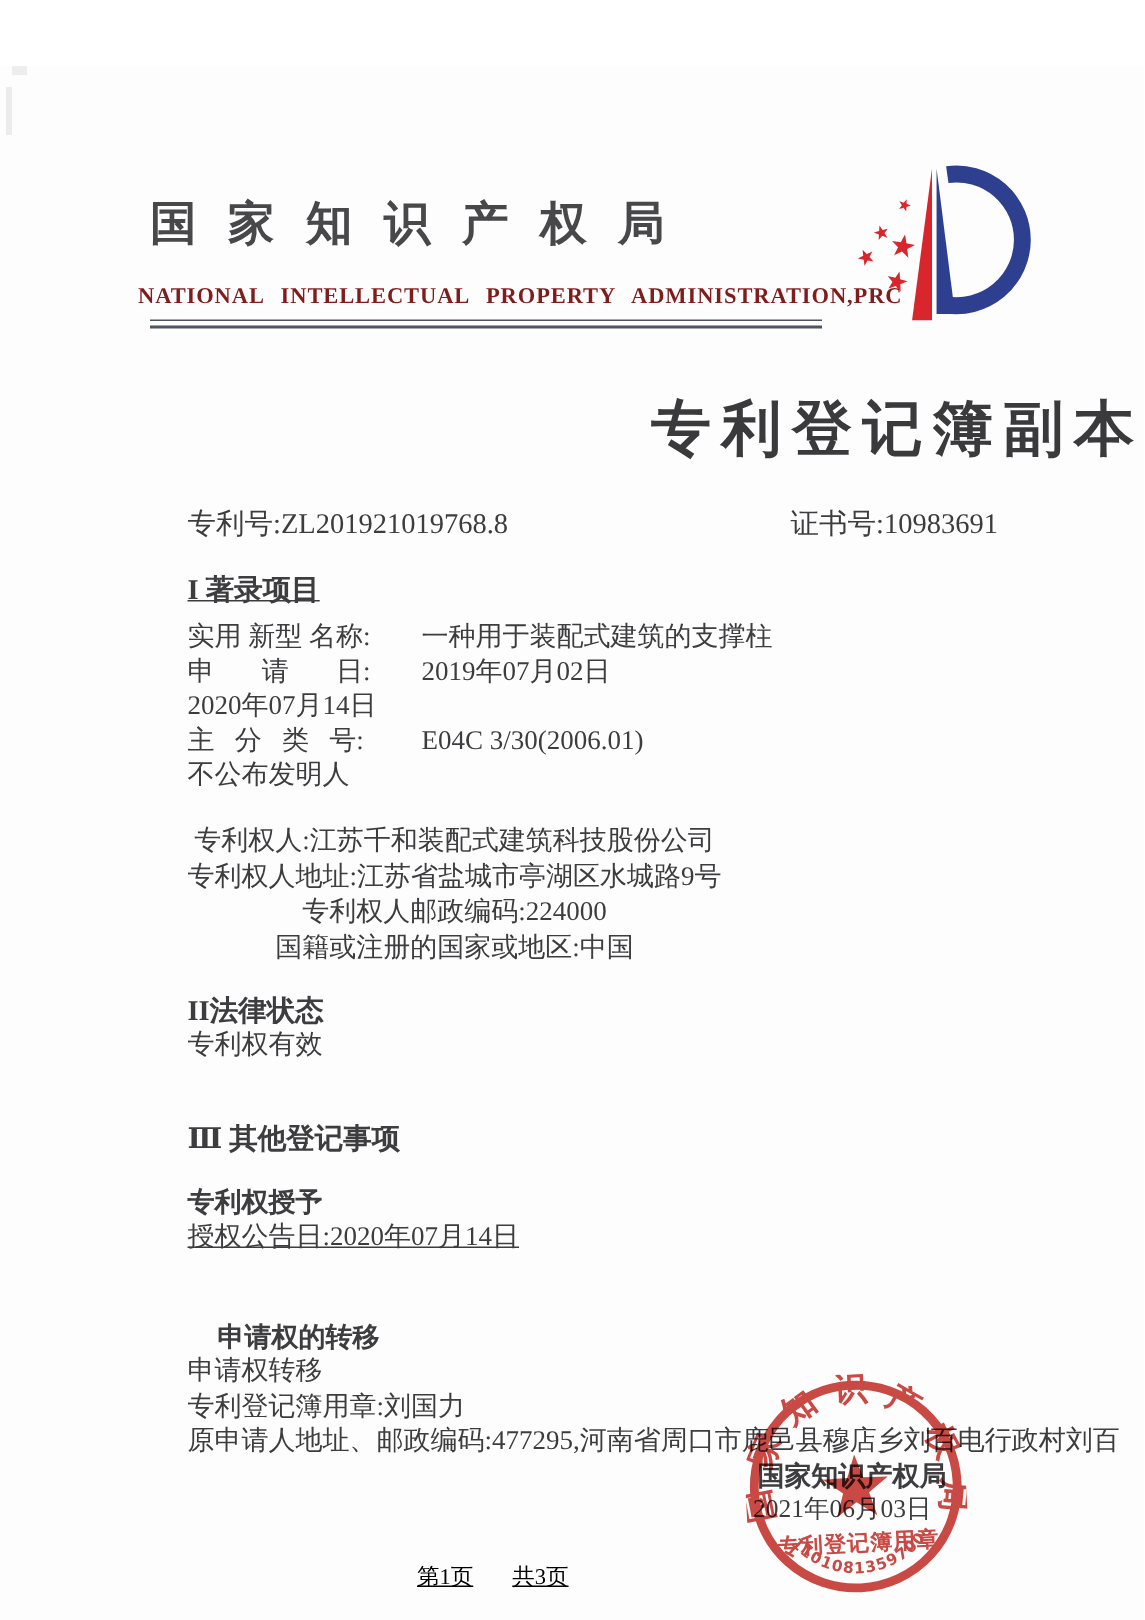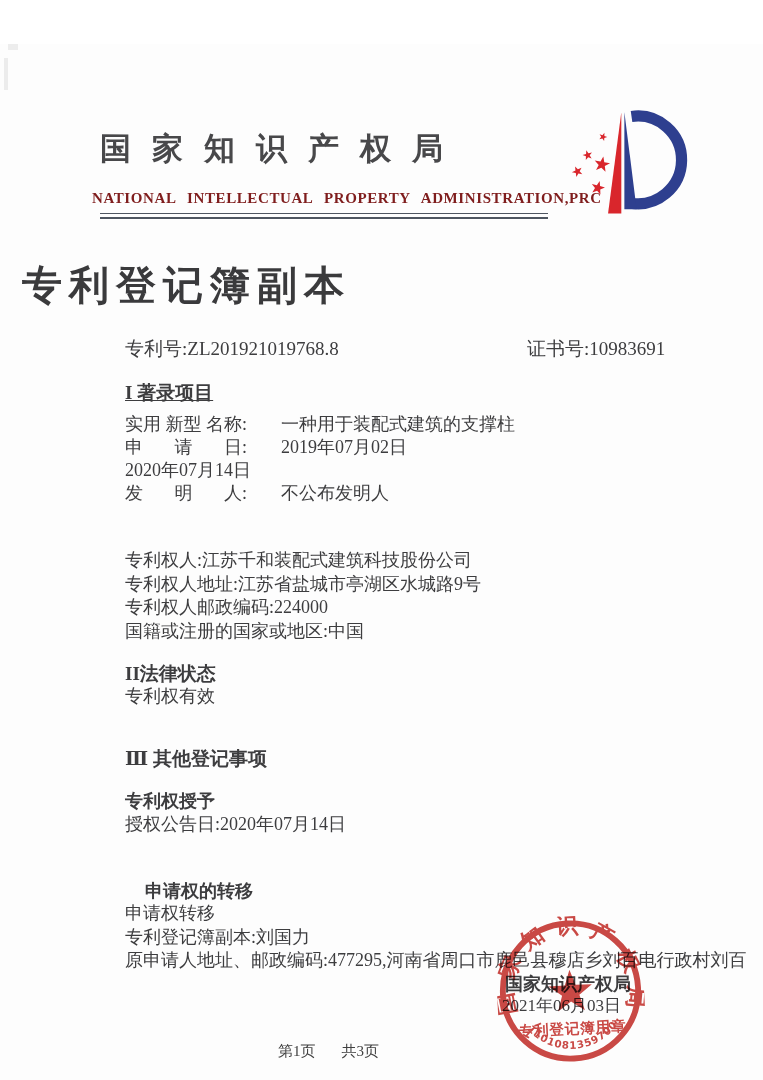--- a/index.html
+++ b/index.html
@@ -9,40 +9,40 @@
     font-family:"Liberation Serif","DejaVu Serif",serif;
     margin-top:44px;
   }
   .abs{position:absolute;}
   
   .hdr-cn{top:84px;left:100px;font-size:31px;font-weight:700;letter-spacing:21px;color:#48484a;white-space:nowrap;}
   .hdr-en{top:146px;left:92px;font-size:15px;font-weight:600;letter-spacing:0.6px;word-spacing:7px;color:#7f1d1d;white-space:nowrap;}
   .hdr-rule{top:169px;left:100px;width:448px;height:3px;border-top:1px solid #4e5560;border-bottom:2px solid #4e5560;}
   .logo{top:60px;left:556px;width:148px;height:128px;}
   
-  .doc-title{top:214px;left:0;width:763px;text-align:left;padding-left:22px;box-sizing:border-box;
+  .doc-title{top:214px;left:0;width:763px;text-align:right;padding-left:22px;box-sizing:border-box;
     font-size:40px;font-weight:700;letter-spacing:7px;color:#3a3a3c;}
   
   .meta-patent{top:292px;left:125px;font-size:19px;}
   .meta-cert{top:292px;left:527px;font-size:19px;}
   .sec1-head{top:336px;left:125px;font-size:19px;font-weight:700;text-decoration:underline;}
   .biblio{top:369px;left:125px;font-size:18px;line-height:23px;}
   .biblio .row{display:flex;}
   .biblio .lbl{display:inline-block;width:156px;white-space:pre;}
-  .holder{top:505px;left:125px;font-size:18px;line-height:23.5px;}
+  .holder{top:505px;left:125px;font-size:18px;line-height:23.5px;text-align:center;}
   .sec2-head{top:617px;left:125px;font-size:19px;font-weight:700;}
   .sec2-status{top:640px;left:125px;font-size:18px;}
   .sec3-head{top:702px;left:125px;font-size:19px;font-weight:700;}
   .grant-head{top:745px;left:125px;font-size:18px;font-weight:700;}
-  .grant-line{top:768px;left:125px;font-size:18px;}
+  .grant-line{top:768px;left:125px;font-size:18px;text-decoration:underline;}
   .transfer-head{top:835px;left:125px;font-size:18px;font-weight:700;padding-left:20px;}
   .transfer-lines{top:858px;left:125px;width:610px;font-size:18px;line-height:23.5px;white-space:nowrap;}
   .sig-office{top:928px;left:505px;font-size:18px;font-weight:700;}
   .sig-date{top:950px;left:502px;font-size:17px;}
-  .footer{top:998px;left:0;width:701px;text-align:center;padding-right:44px;box-sizing:border-box;font-size:15px;color:#404040;}
+  .footer{top:998px;left:0;width:701px;text-align:center;padding-right:44px;box-sizing:border-box;font-size:15px;color:#000000;text-decoration:underline;}
   .footer .gap{display:inline-block;width:26px;}
   
   .seal{top:872px;left:497px;width:147px;height:150px;opacity:0.88;mix-blend-mode:multiply;transform:rotate(-3deg);}
   
   .strip{top:1051px;left:0;width:763px;height:29px;background:#dbd8e5;}
   .bar{top:1056px;left:108px;width:443px;height:24px;background:#8b85b1;}
   
   .mark1{top:0;left:8px;width:10px;height:6px;background:#ededed;}
   .mark2{top:14px;left:4px;width:4px;height:32px;background:#ececec;}
 </style>
@@ -84,42 +84,45 @@
       <span>一种用于装配式建筑的支撑柱</span>
     </div>
     <div class="row">
       <span class="lbl">申       请       日:</span>
       <span>2019年07月02日</span>
     </div>
     <div class="row">
       <span>2020年07月14日</span>
     </div>
     <div class="row">
-      <span class="lbl">发       明       人:</span>
+      <span class="lbl">主   分   类   号:</span>
+      <span>E04C 3/30(2006.01)</span>
+    </div>
+    <div class="row">
       <span>不公布发明人</span>
     </div>
   </div>
   <div class="abs holder">
     <div>专利权人:江苏千和装配式建筑科技股份公司</div>
     <div>专利权人地址:江苏省盐城市亭湖区水城路9号</div>
     <div>专利权人邮政编码:224000</div>
     <div>国籍或注册的国家或地区:中国</div>
   </div>
 
   <div class="abs sec2-head">II法律状态</div>
   <div class="abs sec2-status">专利权有效</div>
 
   <div class="abs sec3-head">Ⅲ 其他登记事项</div>
   <div class="abs grant-head">专利权授予</div>
   <div class="abs grant-line">授权公告日:2020年07月14日</div>
 
   <div class="abs transfer-head">申请权的转移</div>
   <div class="abs transfer-lines">
     <div>申请权转移</div>
-    <div>专利登记簿副本:刘国力</div>
+    <div>专利登记簿用章:刘国力</div>
     <div>原申请人地址、邮政编码:477295,河南省周口市鹿邑县穆店乡刘百电行政村刘百</div>
   </div>
 
   <div class="abs sig-office">国家知识产权局</div>
   <div class="abs sig-date">2021年06月03日</div>
 
   <svg class="abs seal" viewBox="0 0 200 200" xmlns="http://www.w3.org/2000/svg">
     <defs>
       <path id="sealRing" d="M 26 128 A 79 79 0 1 1 174 128"></path>
       <path id="sealNum" d="M 36 146 A 79 79 0 0 0 164 146"></path>

